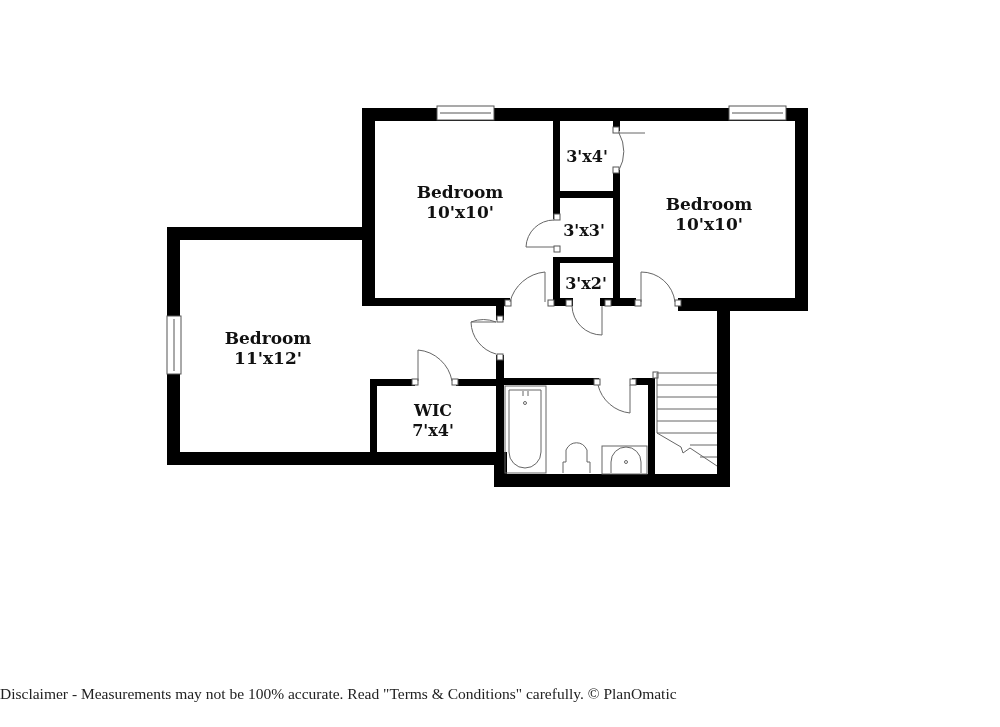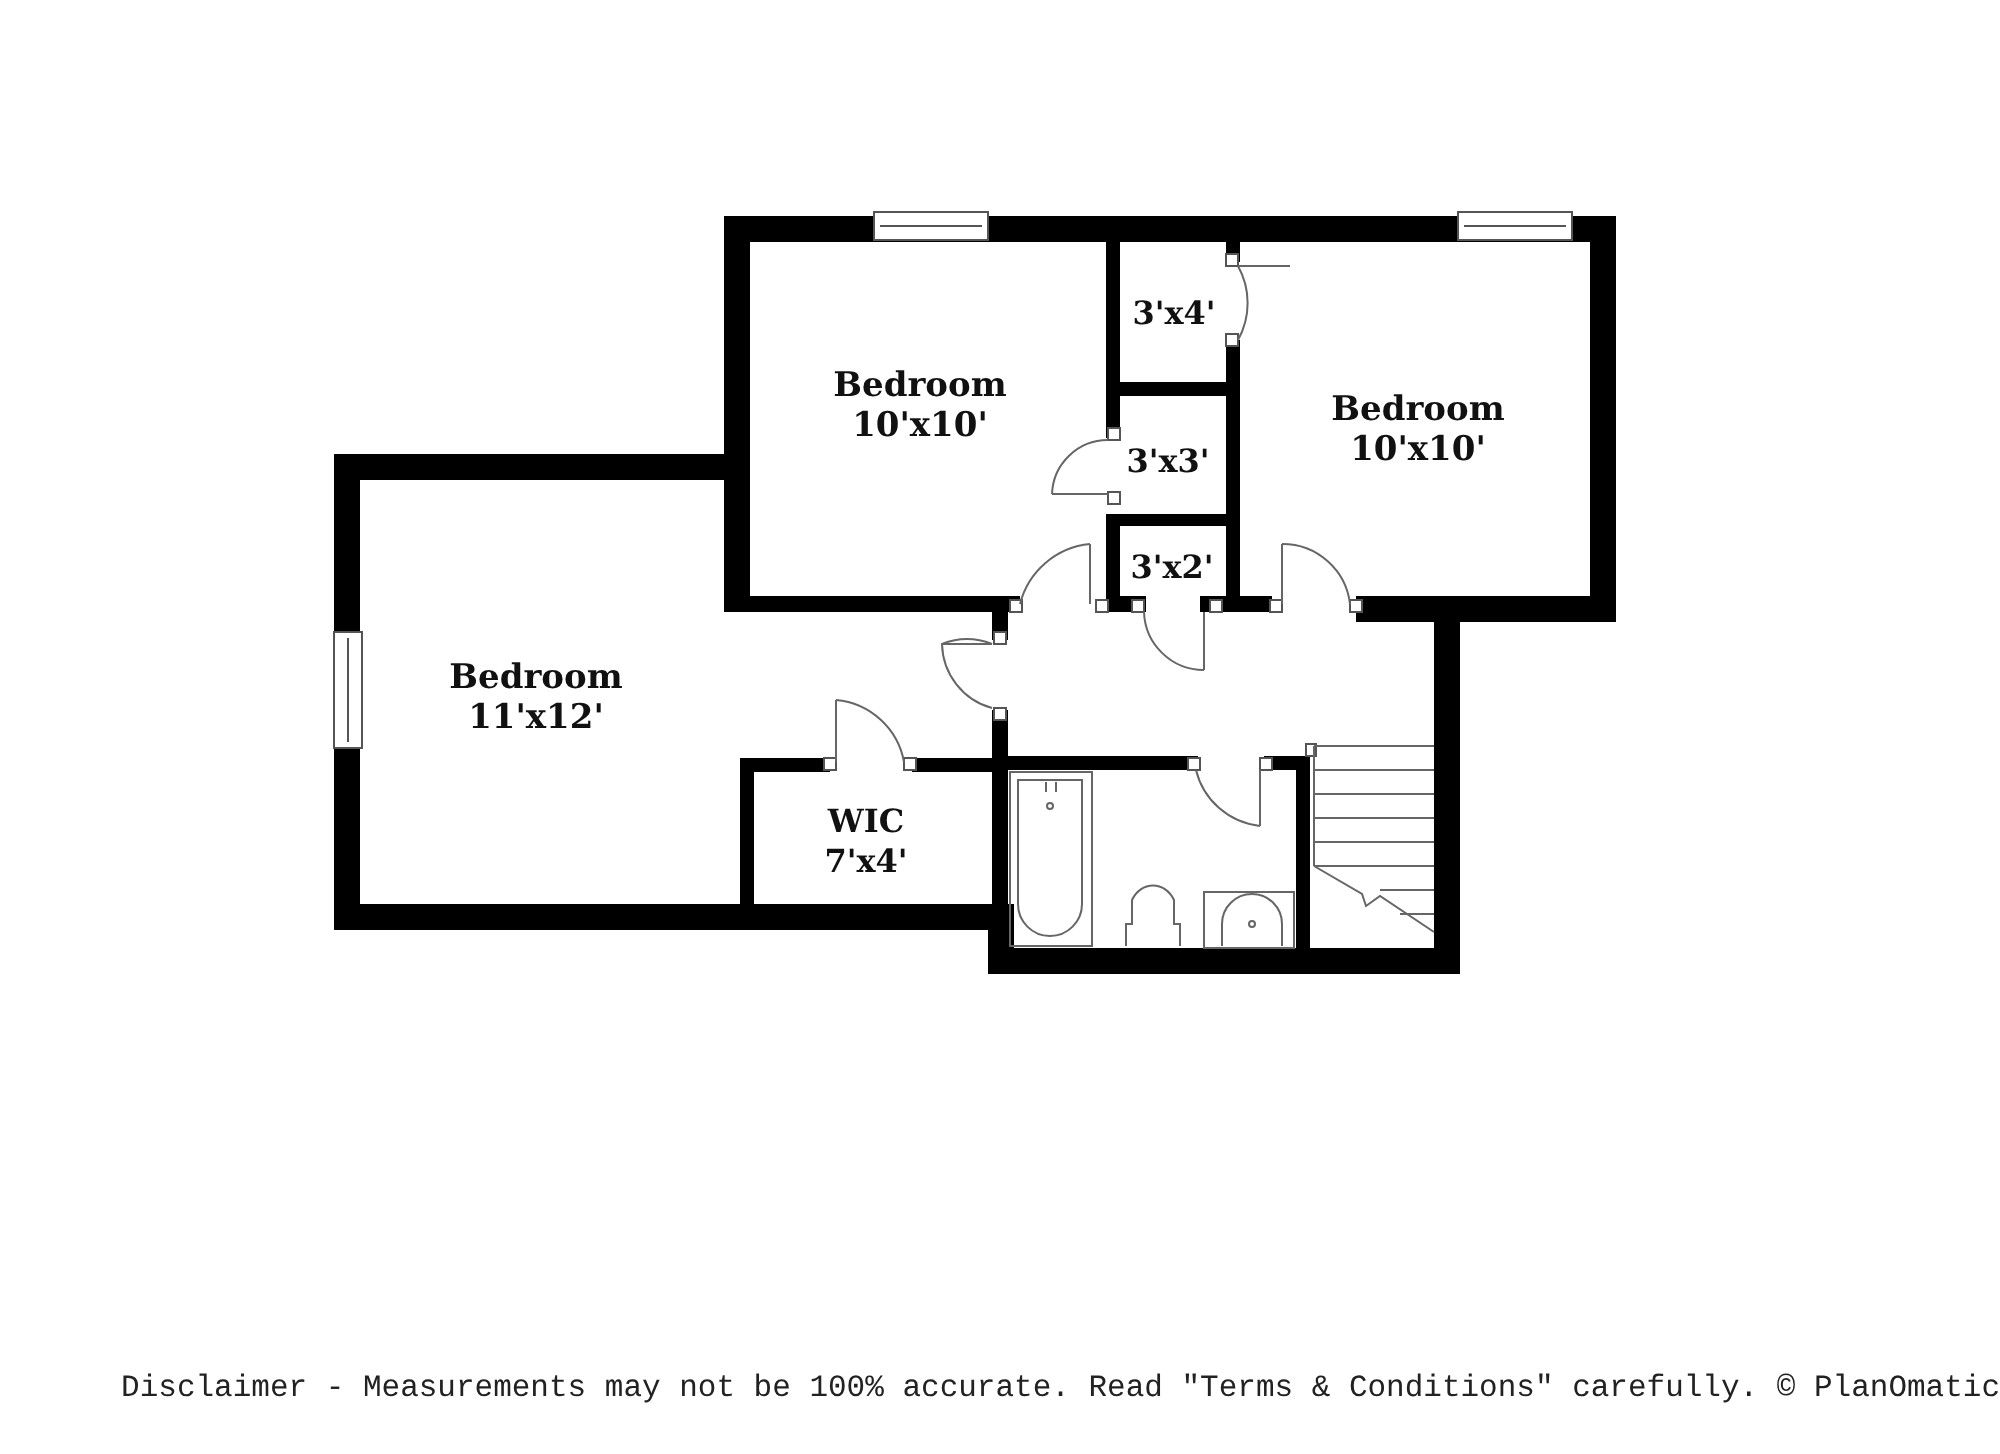--- a/index.html
+++ b/index.html
@@ -6,23 +6,23 @@
     body { width: 1000px; height: 727px; position: relative; overflow: hidden; }
     #plan { position: absolute; left: 0; top: 0; }
     .room-label {
       font-family: "DejaVu Serif", "Liberation Serif", serif;
       font-weight: bold;
       fill: #111111;
       text-anchor: middle;
     }
     .disclaimer {
       position: absolute; left: 0; right: 0; top: 685px;
-      text-align: right;
-      font-family: Liberation Mono, monospace;
-      font-size: 15.5px; color: #222222; margin-left: 20px;
+      text-align: left;
+      font-family: Liberation Serif, serif;
+      font-size: 15.5px; color: #222222;
     }
   </style>
 </head>
 <body>
 
 <svg id="plan" width="1000" height="727" viewBox="0 0 1000 727">
 
   <g fill="#000">
 
     <rect x="362" y="108" width="446" height="13"></rect>

